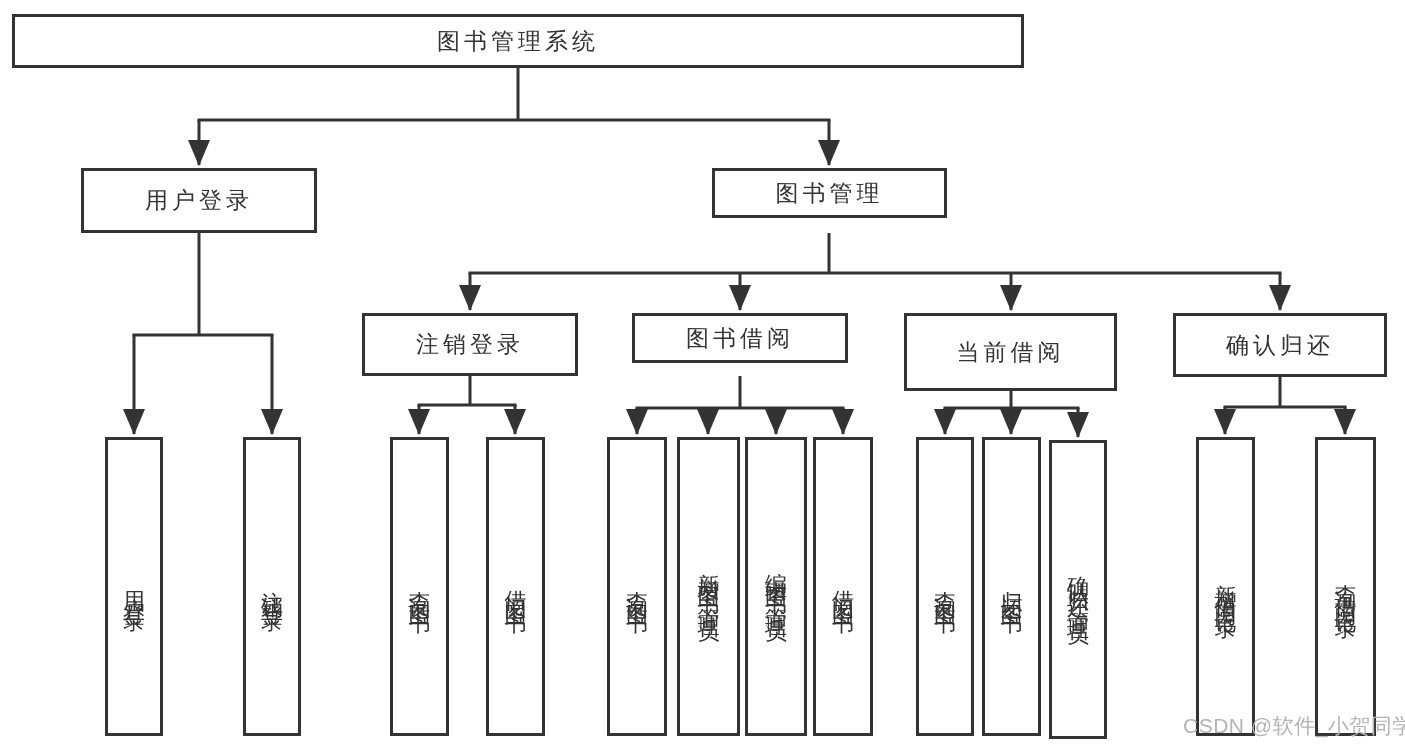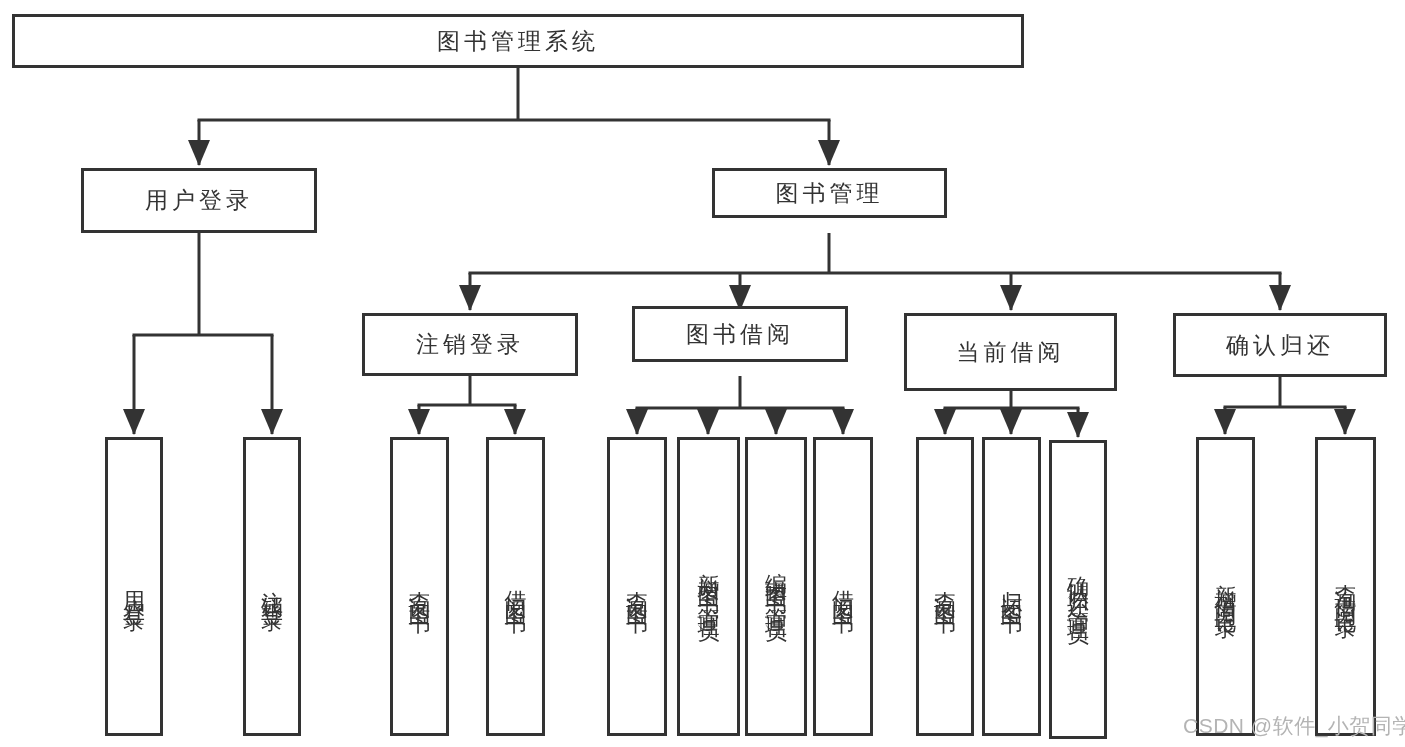--- a/index.html
+++ b/index.html
@@ -91,21 +91,21 @@
   <div class="node" style="left:81px;top:168px;width:236px;height:65px">
     <span class="lbl">用户登录</span>
   </div>
   <div class="node" style="left:712px;top:168px;width:235px;height:50px">
     <span class="lbl">图书管理</span>
   </div>
 
   <div class="node" style="left:362px;top:313px;width:216px;height:63px">
     <span class="lbl">注销登录</span>
   </div>
-  <div class="node" style="left:632px;top:306px;width:216px;height:56px">
+  <div class="node" style="left:632px;top:313px;width:216px;height:50px">
     <span class="lbl">图书借阅</span>
   </div>
   <div class="node" style="left:904px;top:313px;width:213px;height:78px">
     <span class="lbl">当前借阅</span>
   </div>
   <div class="node" style="left:1173px;top:313px;width:214px;height:64px">
     <span class="lbl">确认归还</span>
   </div>
 
   <div class="node leaf" style="left:105px;top:437px;width:58px;height:299px">

